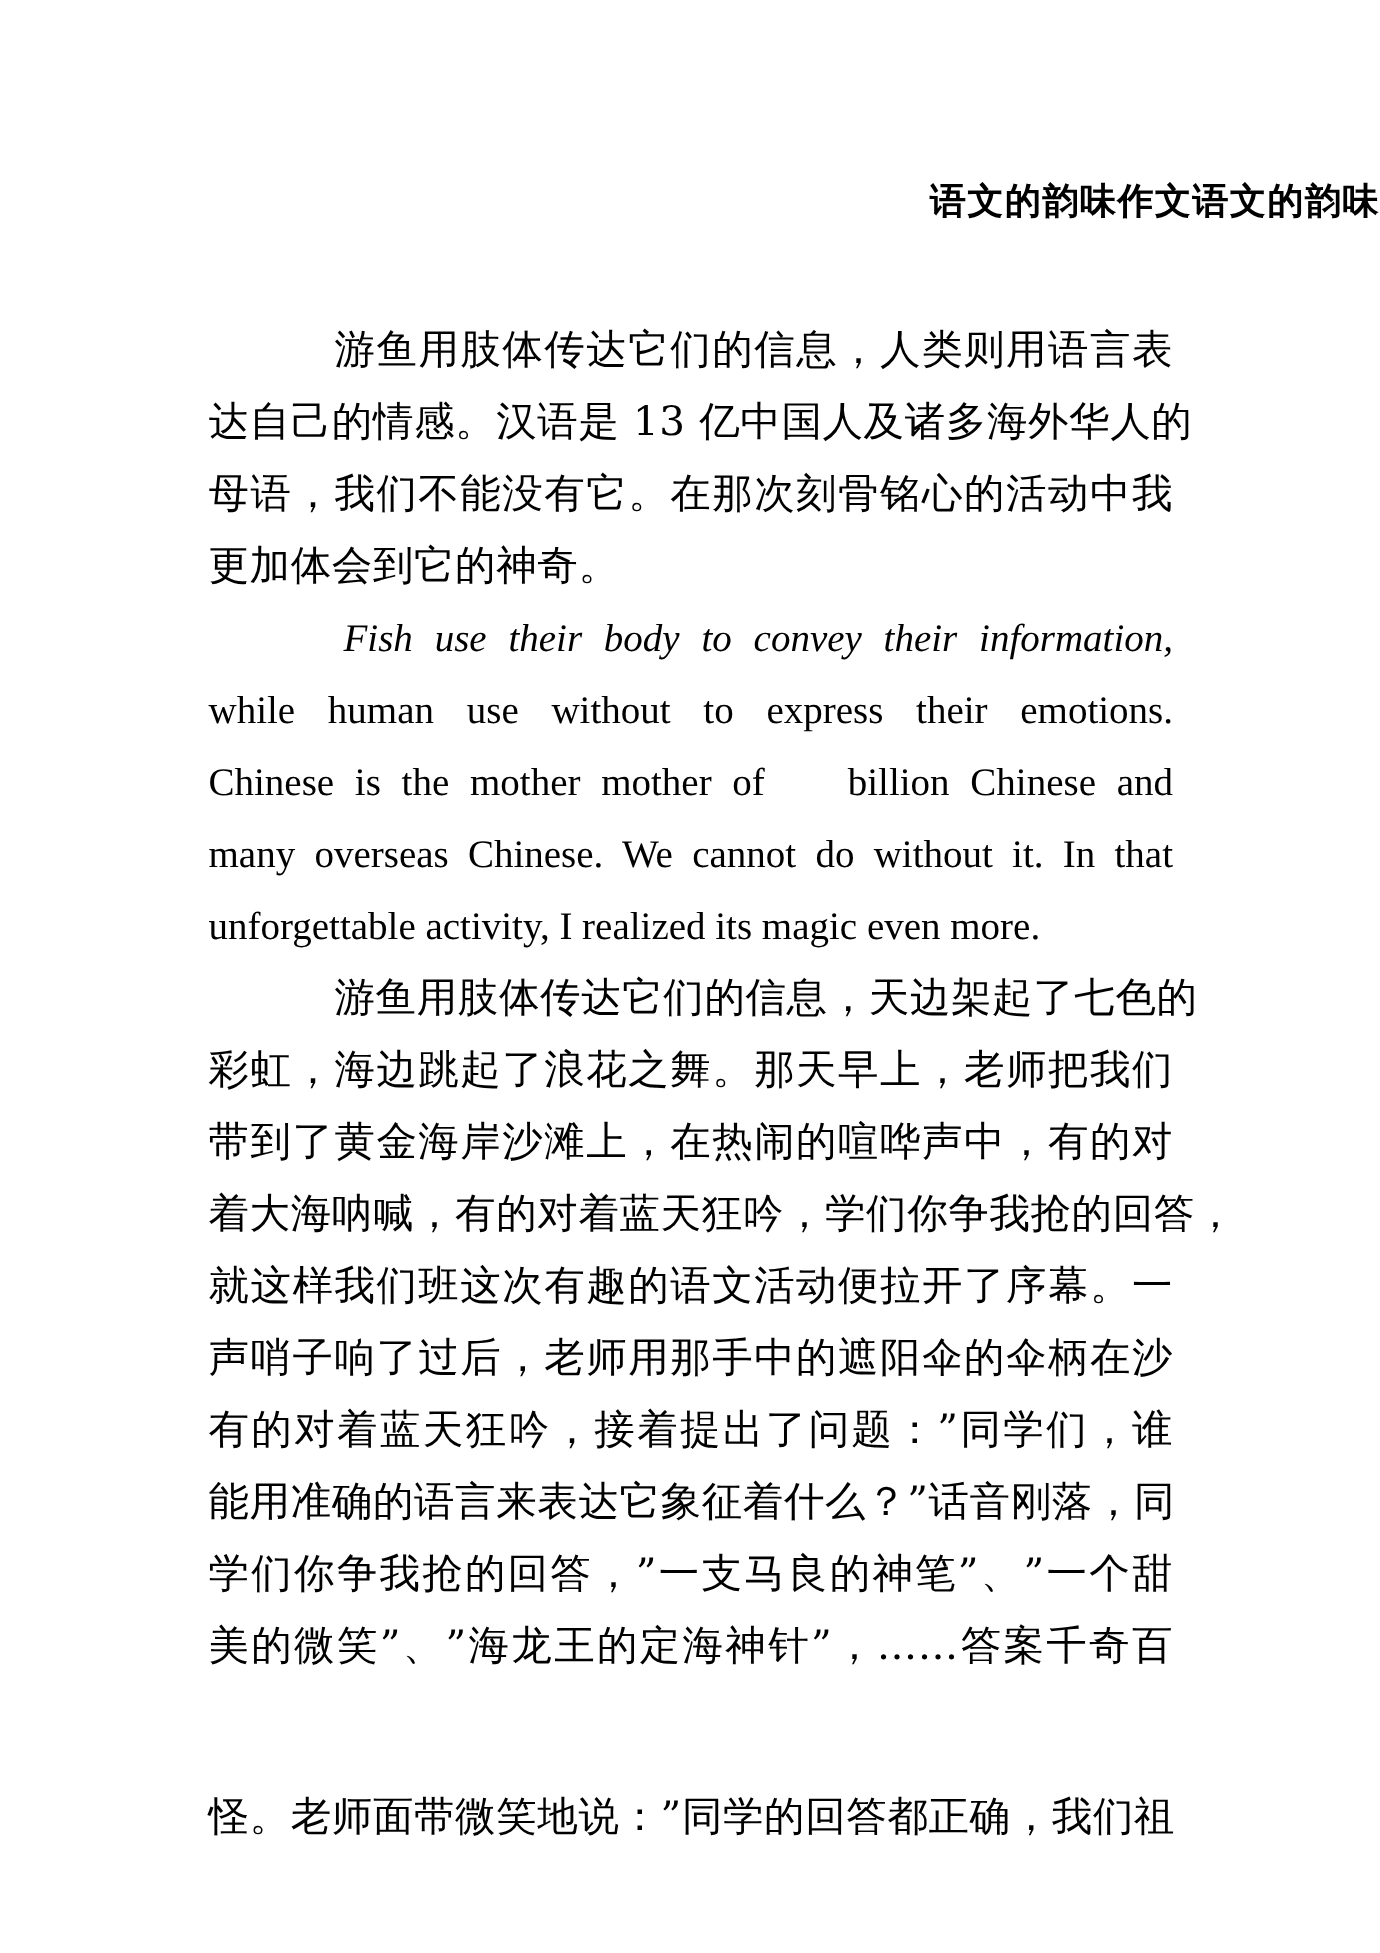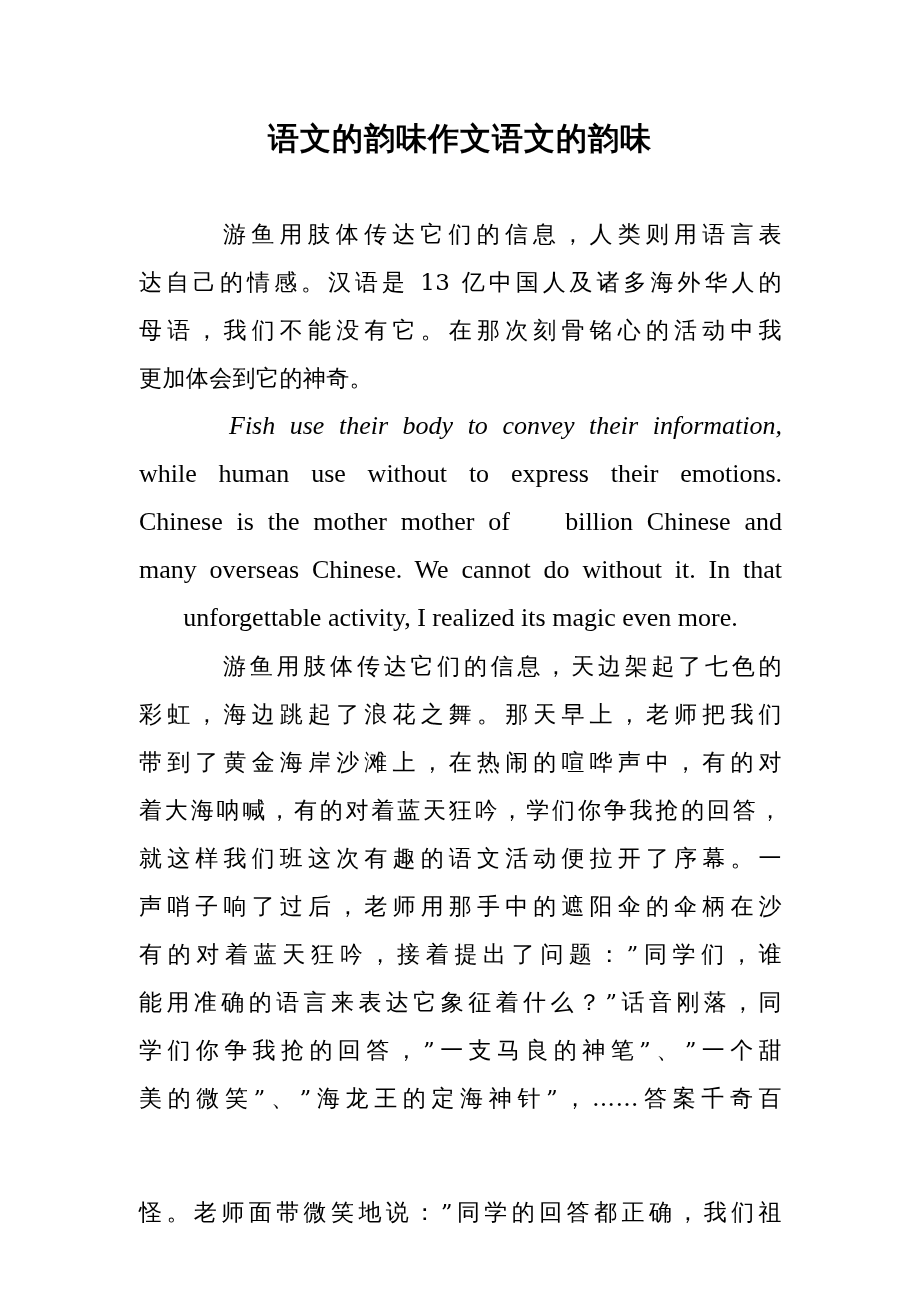--- a/index.html
+++ b/index.html
@@ -1,23 +1,23 @@
 <!DOCTYPE html>
 <html><head>
 <meta charset="utf-8">
 <style>
   html, body { margin: 0; padding: 0; background: #ffffff; }
   body { width: 920px; height: 1302px; position: relative; overflow: hidden;
          font-family: "DejaVu Serif", "Liberation Serif", serif; color: #000; }
-  .title { position: absolute; top: 118px; left: 0; width: 920px; text-align: center;
-           font-size: 31px; font-weight: bold; letter-spacing: 1px; }
+  .title { position: absolute; top: 118px; left: 0; width: 920px; text-align: right;
+           font-size: 24px; font-weight: bold; letter-spacing: 1px; }
   .line { position: absolute; left: 139px; width: 643px; height: 40px; line-height: 40px;
-          font-size: 23px; white-space: nowrap; overflow: visible; }
+          font-size: 27px; white-space: nowrap; overflow: visible; }
   .line.cn { letter-spacing: 0.4px; }
-  .line.en { font-family: "Liberation Serif", serif; font-size: 26px; text-align: center; }
+  .line.en { font-family: "Liberation Serif", serif; font-size: 26px; }
   .justify { text-align: justify; text-align-last: justify; }
   .indent-cn { padding-left: 84px; width: 559px; }
   .indent-en { padding-left: 90px; width: 553px; font-style: italic; }
 </style>
 </head>
 <body>
 
 <div>
   <div class="title">语文的韵味作文语文的韵味</div>
 

